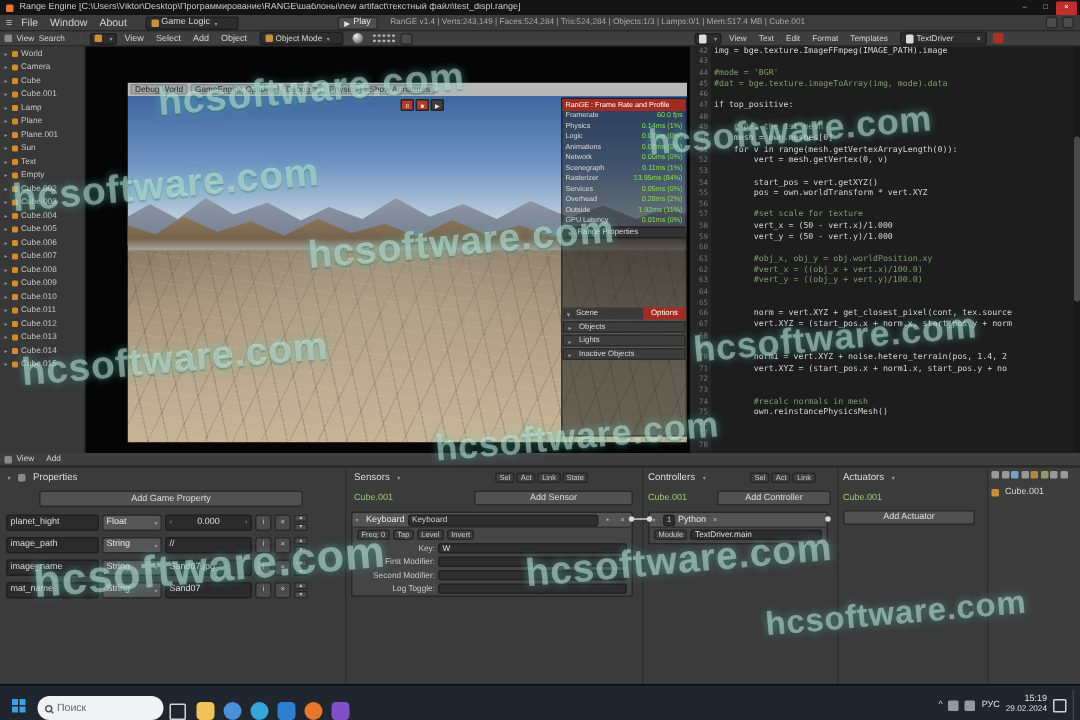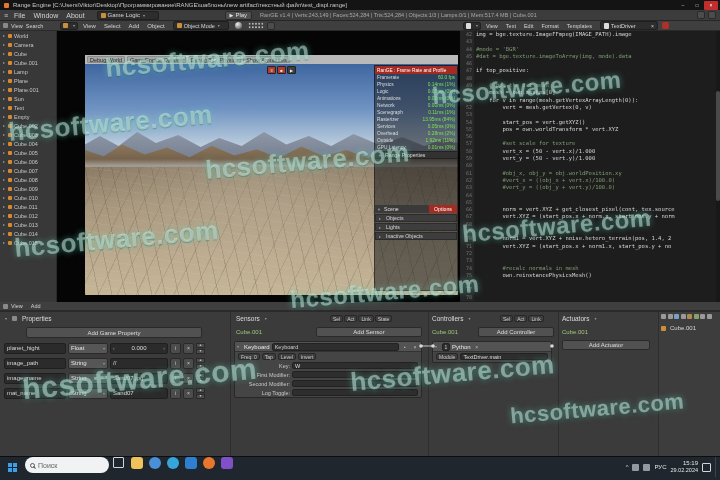--- a/index.html
+++ b/index.html
@@ -112,21 +112,21 @@
 .toggles{display:flex;gap:2px;padding:1px 3px;height:9px;align-items:center}
 .srow{display:flex;align-items:center;height:9px;padding:0 3px;gap:2px}
 .slab{width:52px;text-align:right;font-size:5.5px;color:#c8c8c8;white-space:nowrap;flex:none}
 .sval{flex:1;background:#2e2e2e;border:1px solid #222;border-radius:2px;height:7px;font-size:5.5px;color:#ddd;display:flex;align-items:center;padding-left:2px;overflow:hidden}
 .modpanel{position:absolute;left:659px;top:0;width:61px;height:145px;background:#3d3d3d}
 .ptabs{display:flex;gap:1.5px;padding:2px 2px 0 2px}
 .ptab{width:5px;height:5px;border-radius:1px}
 .crumb{display:flex;align-items:center;gap:2px;padding:6px 2px 0 2px;font-size:6px;color:#d8d8d8}
 
 
-.taskbar{left:0;top:456px;width:720px;height:24px;background:#20262e;display:flex;align-items:flex-start;padding:0 3px;gap:4px;border-top:1px solid #0c0f12}
+.taskbar{left:0;top:456px;width:720px;height:24px;background:#20262e;display:flex;align-items:flex-end;padding:0 3px;gap:4px;border-top:1px solid #0c0f12}
 .start{width:18px;height:20px;display:flex;align-items:center;justify-content:center}
 .wl{display:grid;grid-template-columns:4px 4px;grid-template-rows:4px 4px;gap:1px}
 .wl span{background:#3aa0e8;display:block}
 .search{width:84px;height:16px;background:#f0f2f4;border-radius:8px;display:flex;align-items:center;padding:0 5px;flex:none}
 .mag{width:5px;height:5px;border:1px solid #5a5a5a;border-radius:50%;position:relative;margin-right:3px;flex:none}
 .mag::after{content:"";position:absolute;width:3px;height:1px;background:#5a5a5a;transform:rotate(45deg);right:-2px;bottom:-1px}
 .search-in{border:0;background:transparent;outline:none;width:60px;font-size:7px;color:#333;font-family:"Liberation Sans",sans-serif}
 .search-in::placeholder{color:#666}
 .tv{width:11px;height:11px;border:1px solid #cfd6dc;border-radius:1px;flex:none}
 .tb-icons{display:flex;gap:6px;margin-left:3px;align-items:center}

